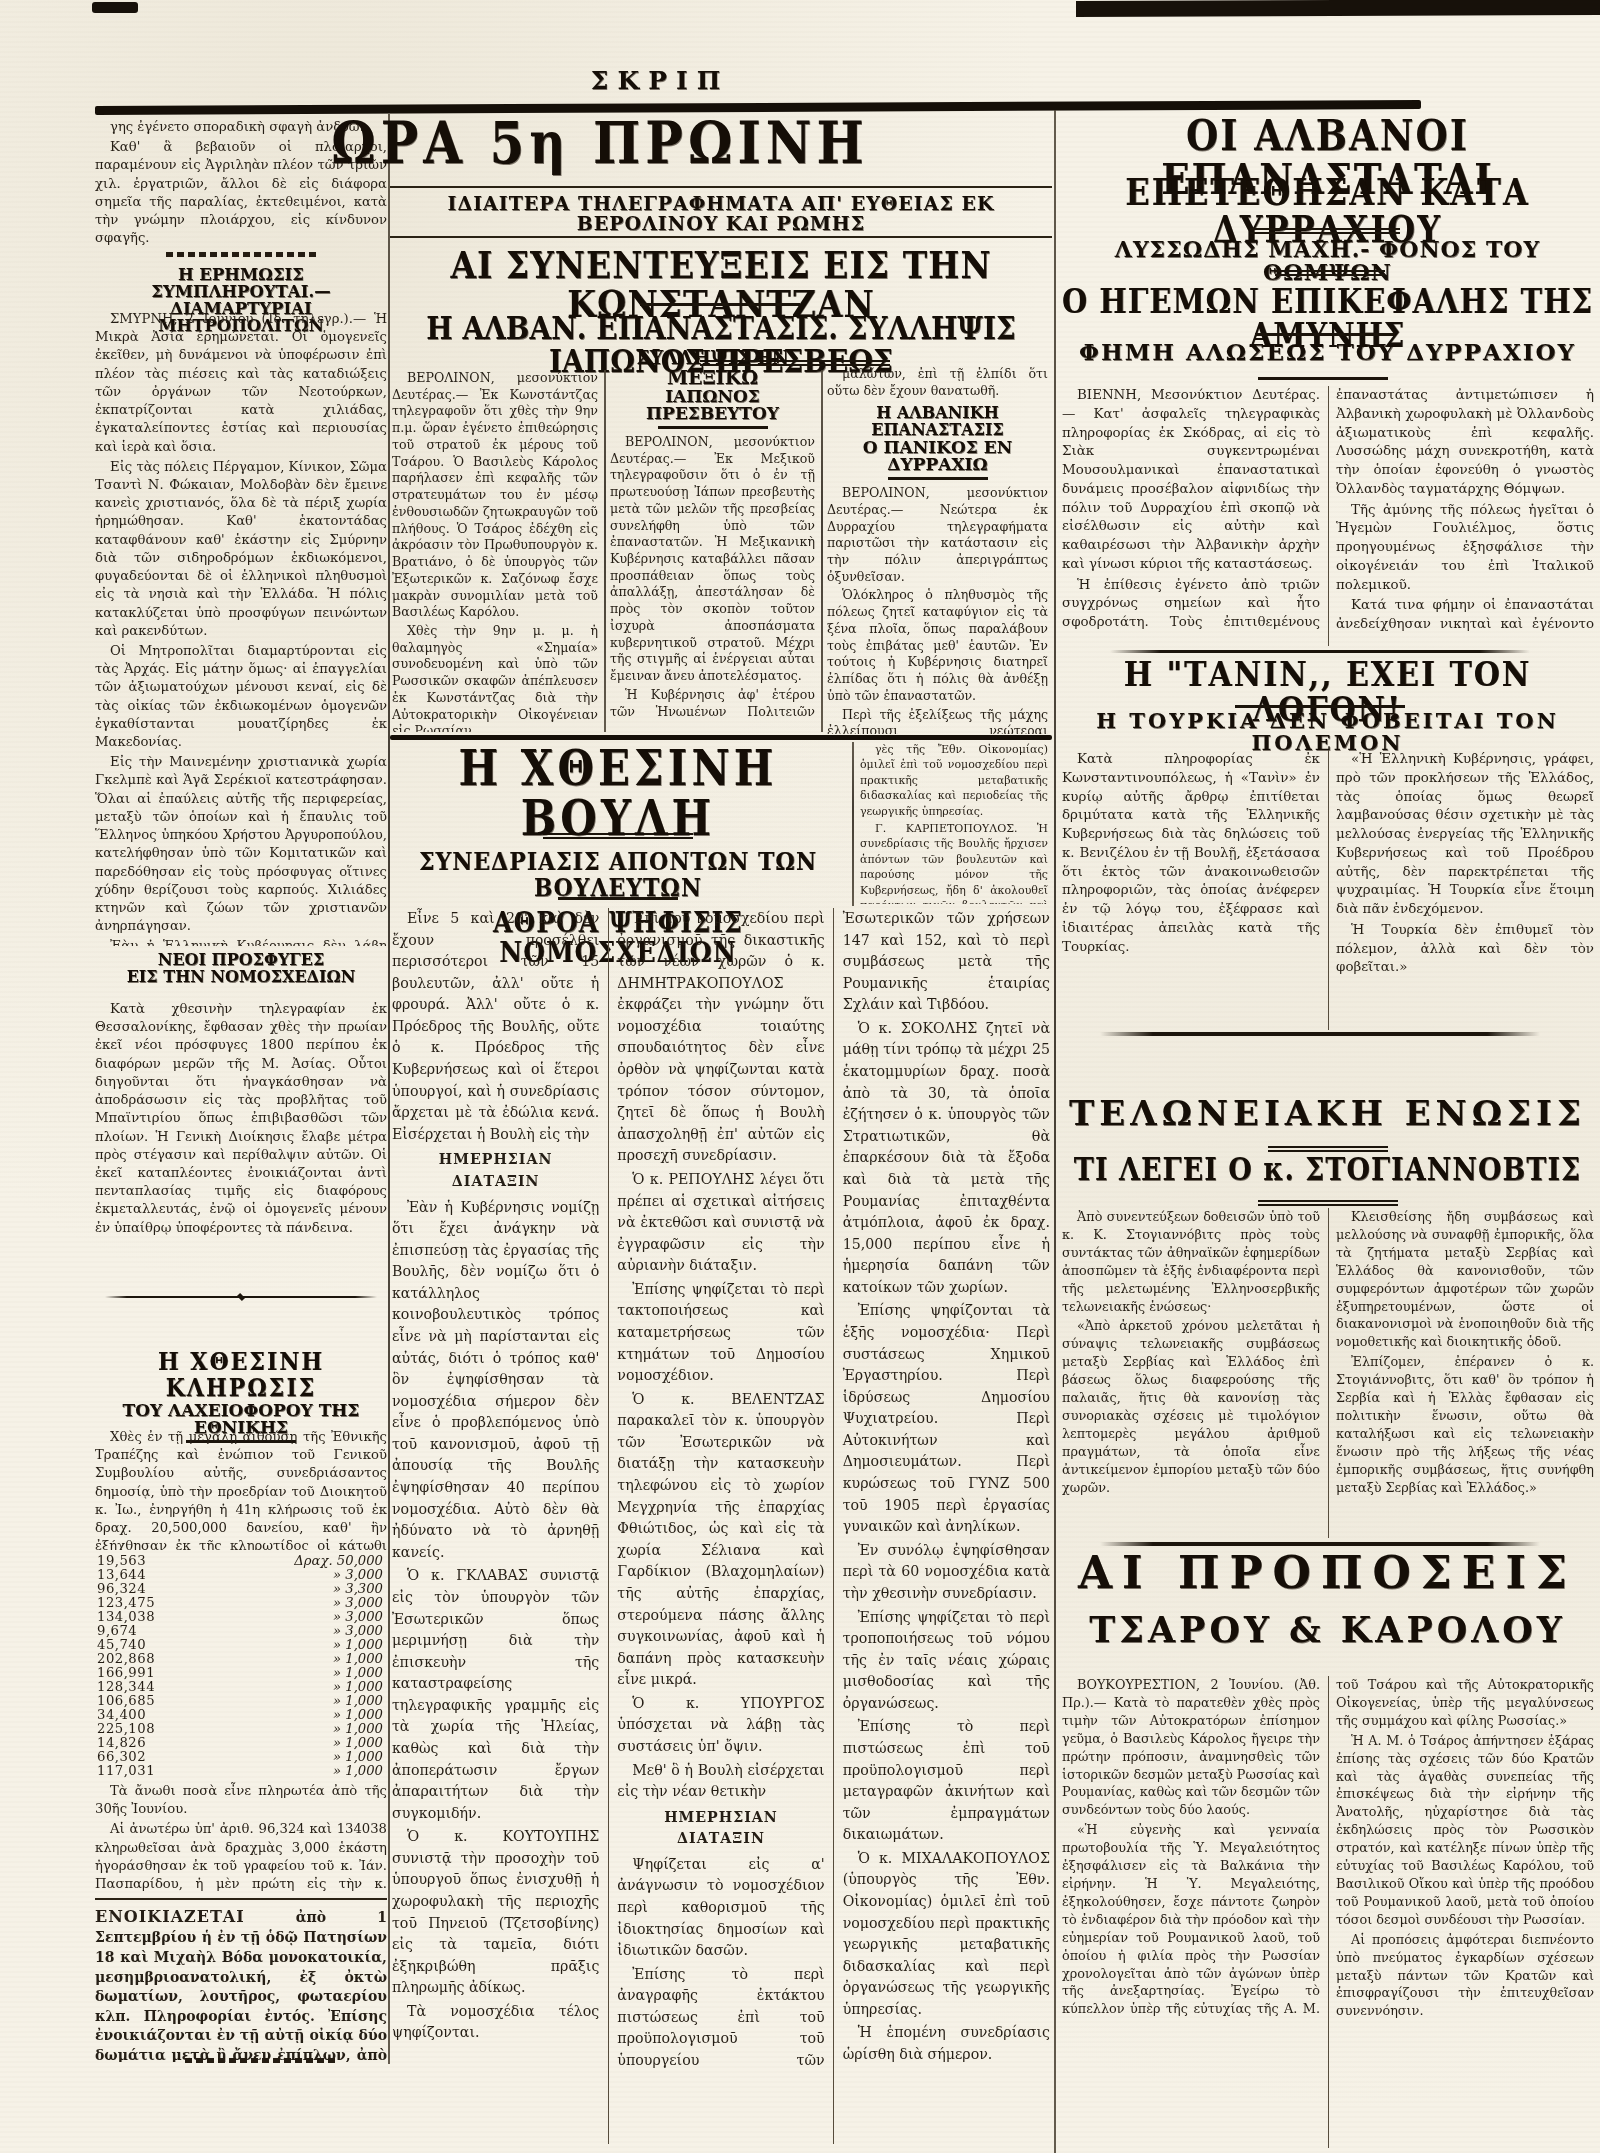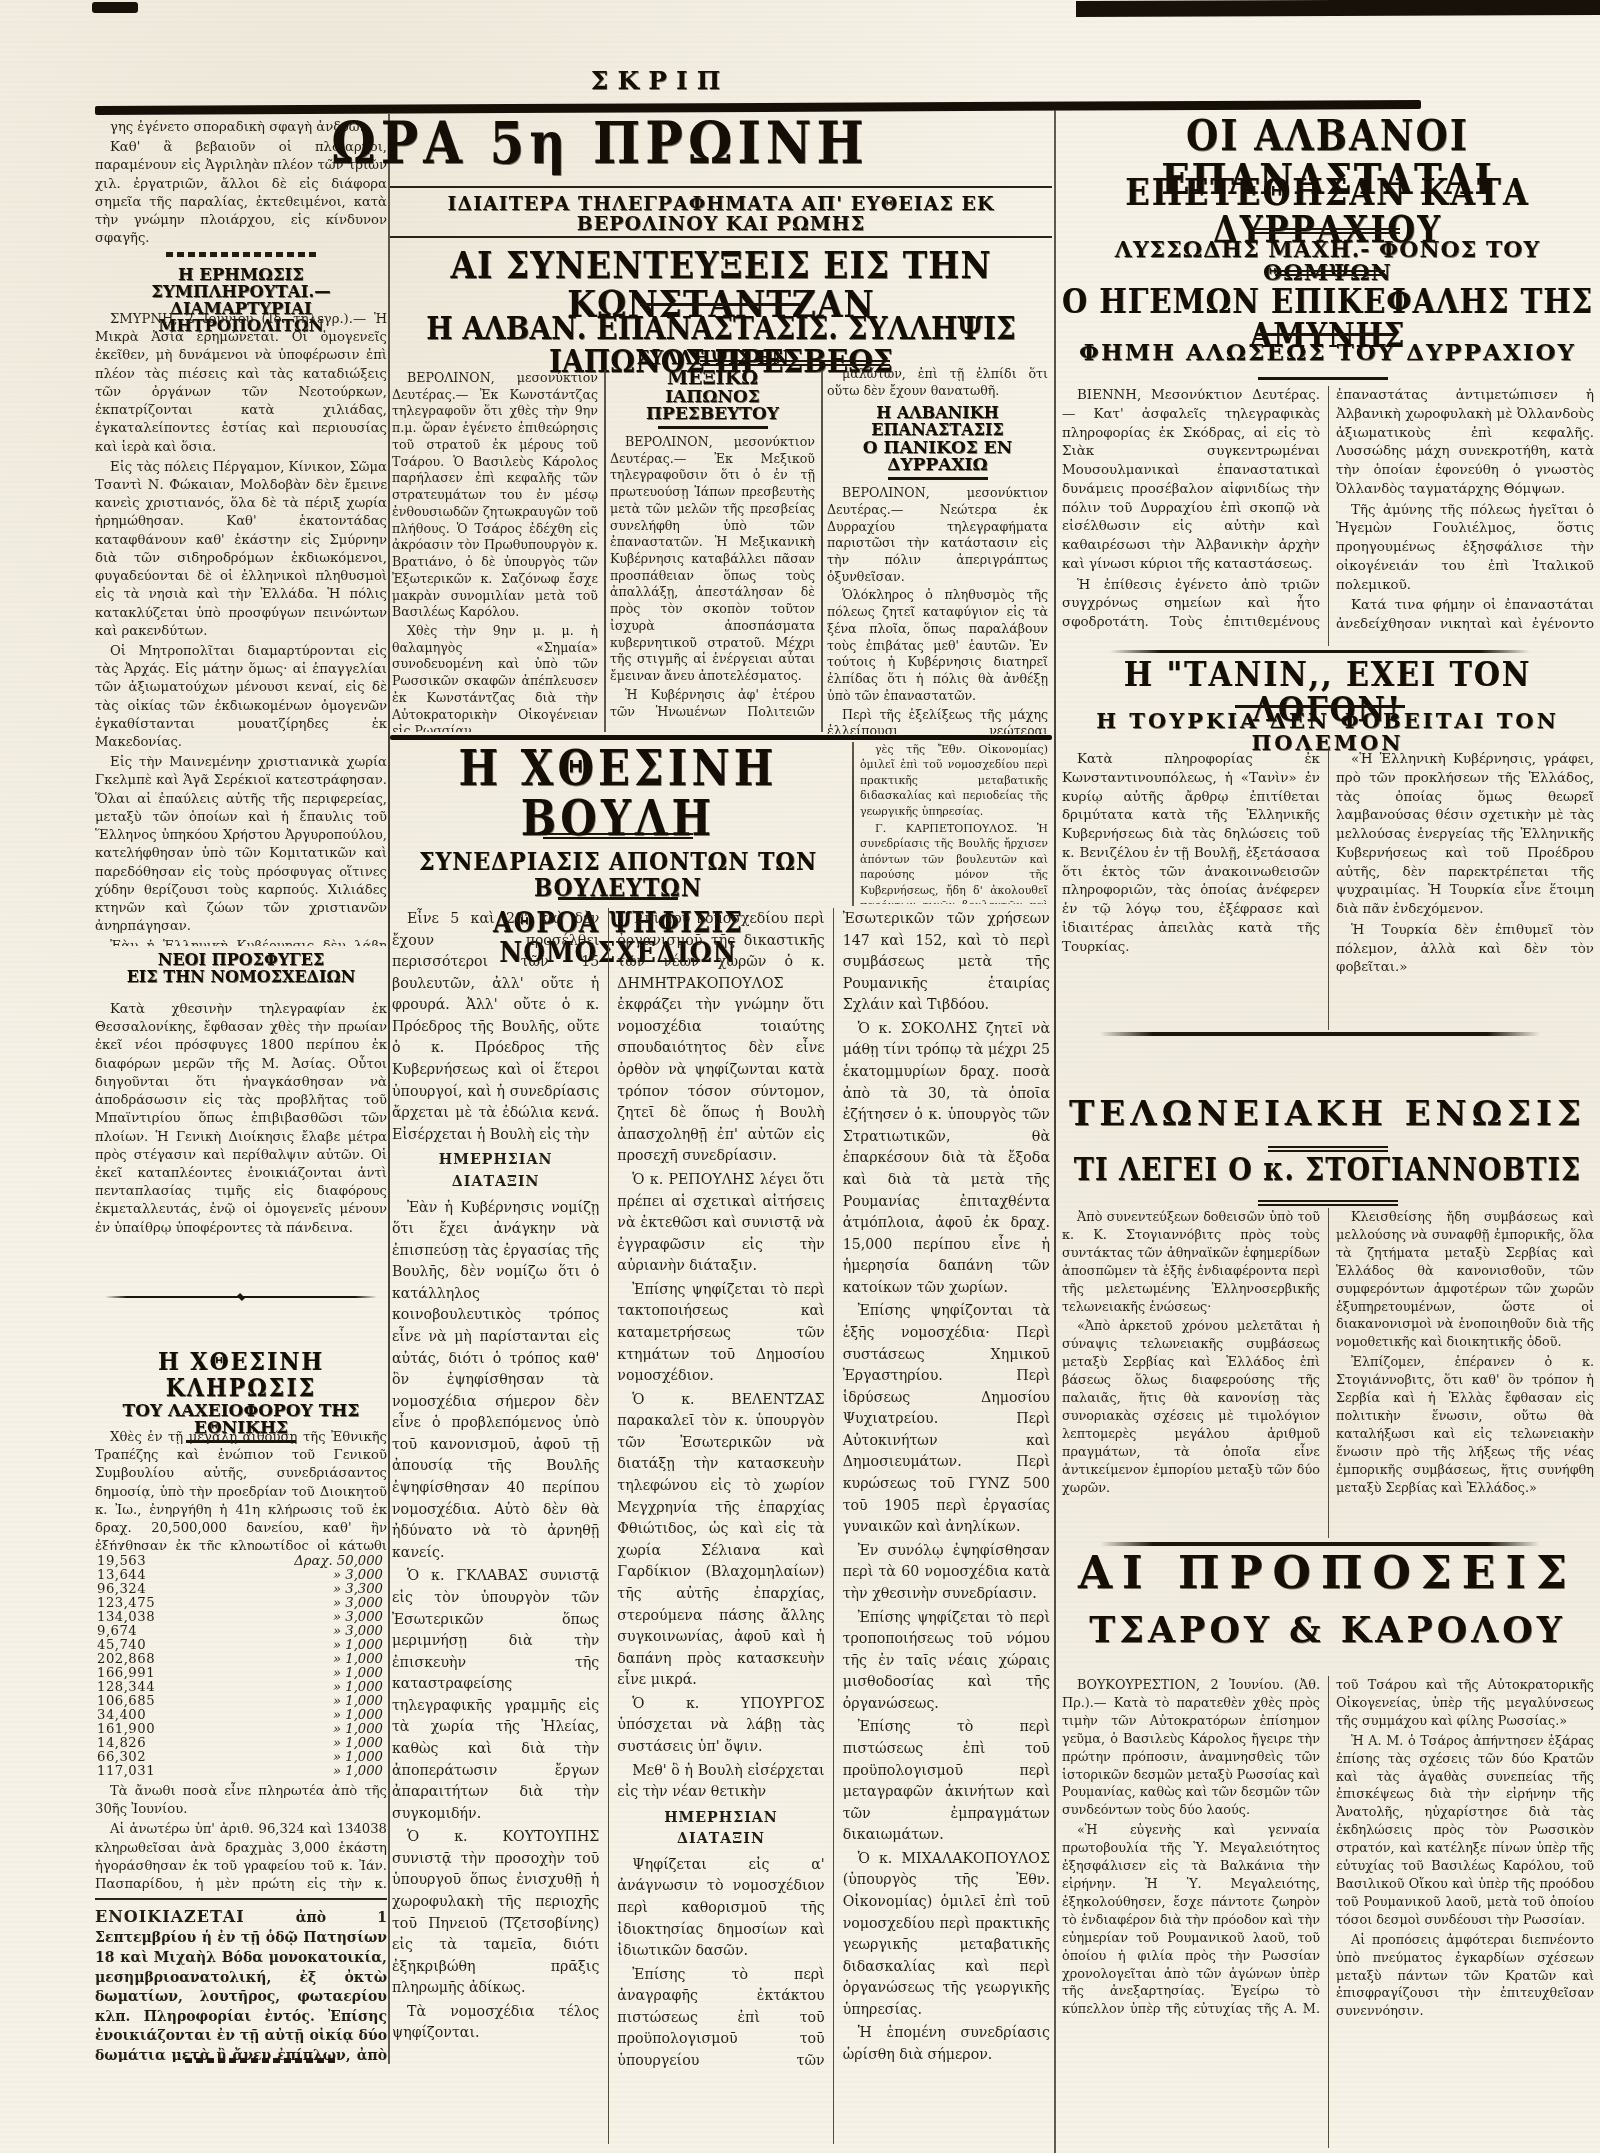--- a/index.html
+++ b/index.html
@@ -135,21 +135,21 @@
       </div>
       <div class="lot-row">
         <span class="lot-num">106,685</span>
         <span class="lot-amt">» 1,000</span>
       </div>
       <div class="lot-row">
         <span class="lot-num">34,400</span>
         <span class="lot-amt">» 1,000</span>
       </div>
       <div class="lot-row">
-        <span class="lot-num">161,900</span>
+        <span class="lot-num">225,108</span>
         <span class="lot-amt">» 1,000</span>
       </div>
       <div class="lot-row">
         <span class="lot-num">14,826</span>
         <span class="lot-amt">» 1,000</span>
       </div>
       <div class="lot-row">
         <span class="lot-num">66,302</span>
         <span class="lot-amt">» 1,000</span>
       </div>

